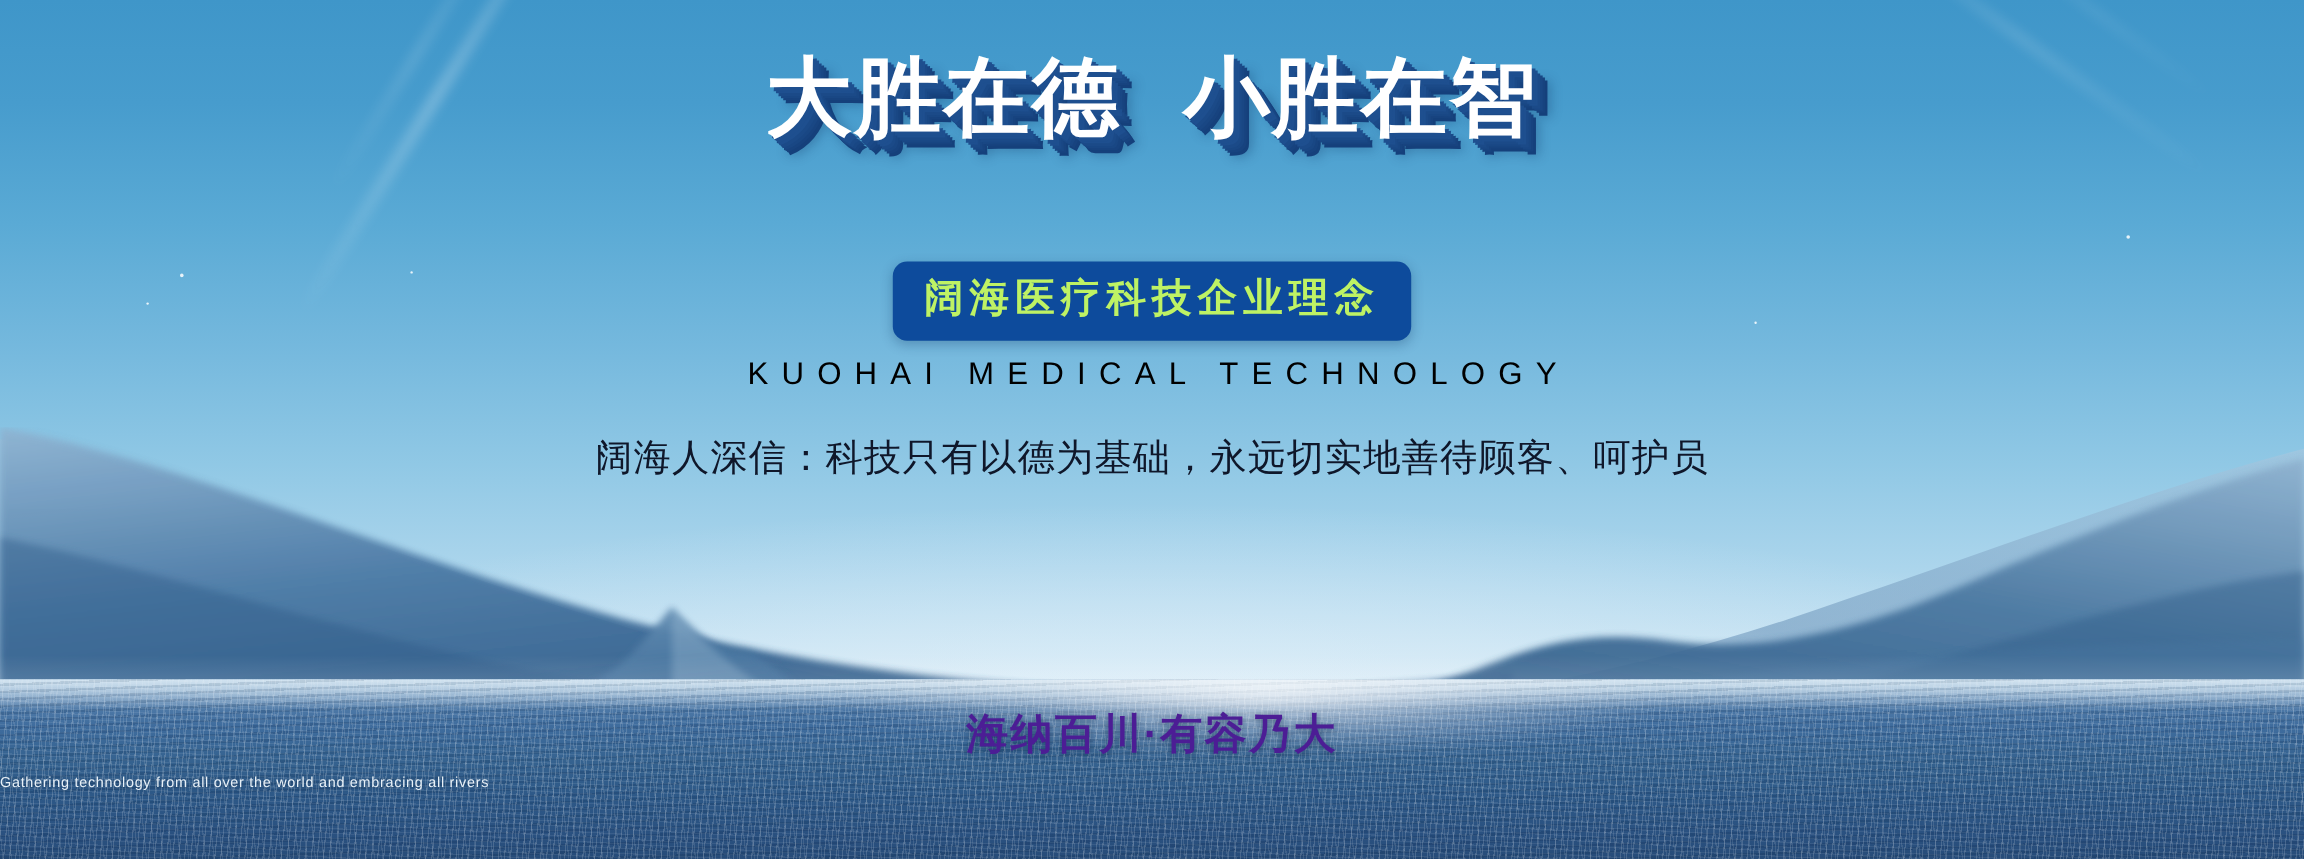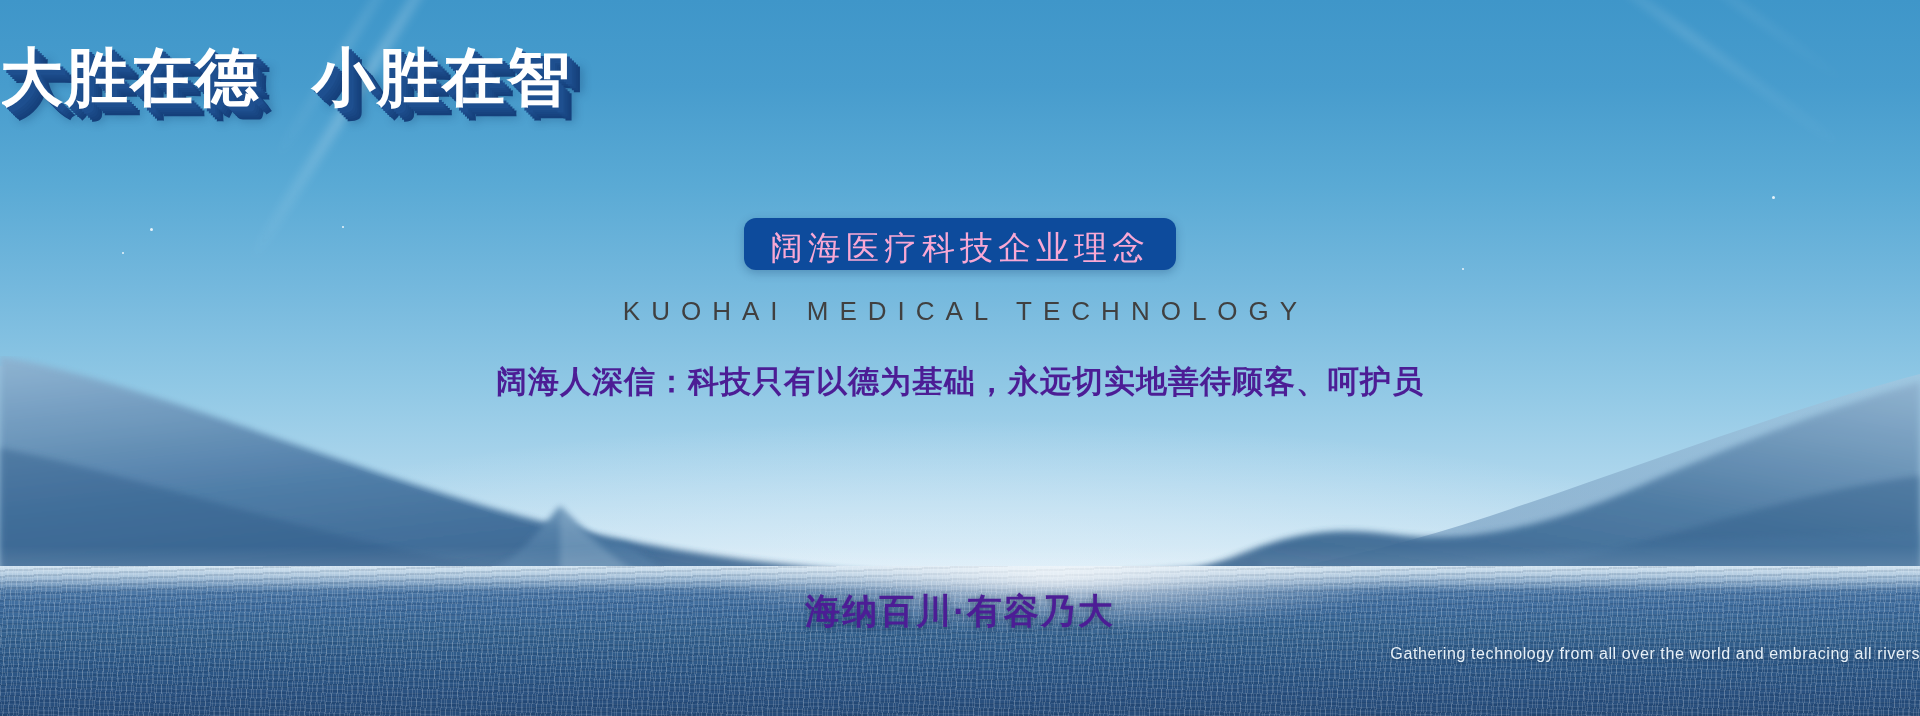--- a/index.html
+++ b/index.html
@@ -77,82 +77,83 @@
   .sea .haze{
     position:absolute;left:0;right:0;top:0;height:26px;
     background:linear-gradient(180deg, rgba(222,236,246,.85), rgba(222,236,246,0));
   }
 
   
   .content{position:absolute;inset:0;}
 
   .headline{
     position:absolute;top:42px;left:0;right:0;
-    font-size:63px;
+    text-align:center;
+    font-size:72px;
     font-weight:bold;
     letter-spacing:2px;
     color:#ffffff;
     line-height:1.12;
     white-space:nowrap;
     text-shadow:
       3px 3px 0 #1e4f8f, 5px 5px 0 #1e4f8f, 7px 7px 0 #1b4a88,
       9px 9px 0 #194784, 11px 11px 0 #17437f, 13px 13px 0 #15407b,
       15px 14px 10px rgba(10,40,85,.35);
   }
   .headline .gap{display:inline-block;width:52px;}
 
   .badge-wrap{position:absolute;top:218px;left:0;right:0;text-align:center;}
   .badge{
     display:inline-block;
     background:#0d4b9c;
-    color:#f9a8d4;
+    color:#bef264;
     border-radius:12px;
-    padding:8px 26px 0;
+    padding:8px 26px 14px;
     font-size:33px;
-    font-weight:normal;
+    font-weight:bold;
     letter-spacing:5px;
     line-height:1.34;
     box-shadow:0 3px 10px rgba(10,45,95,.28);
   }
 
   .en-sub{
     position:absolute;top:296px;left:0;right:0;
     text-align:center;
     font-size:26px;
     font-weight:300;
     letter-spacing:11px;
-    color:#404040;
+    color:#000000;
     text-indent:11px;
   }
 
   .paragraph{
     position:absolute;top:356px;left:0;right:0;
     text-align:center;
-    color:#4c1d95;
+    color:#0f172a;
     font-size:31px;
-    font-weight:bold;
+    font-weight:normal;
     line-height:52px;
     letter-spacing:1px;
   }
   .paragraph .pline{display:block;white-space:nowrap;}
 
   .tagline{
     position:absolute;top:588px;left:0;right:0;
     text-align:center;
     color:#4c1d95;
     font-size:35px;
     font-weight:bold;
     letter-spacing:2px;
     text-shadow:0 2px 6px rgba(12,40,75,.55);
   }
   .tagline-en{
     position:absolute;top:645px;left:0;right:0;
-    text-align:right;
+    text-align:left;
     color:#e8f1f8;
-    font-size:16px;
+    font-size:12px;
     letter-spacing:.6px;
     text-shadow:0 1px 4px rgba(12,40,75,.6);
   }
 </style>
 </head>
 <body>
 
 <div class="banner">
 
   <div class="sky"></div>

